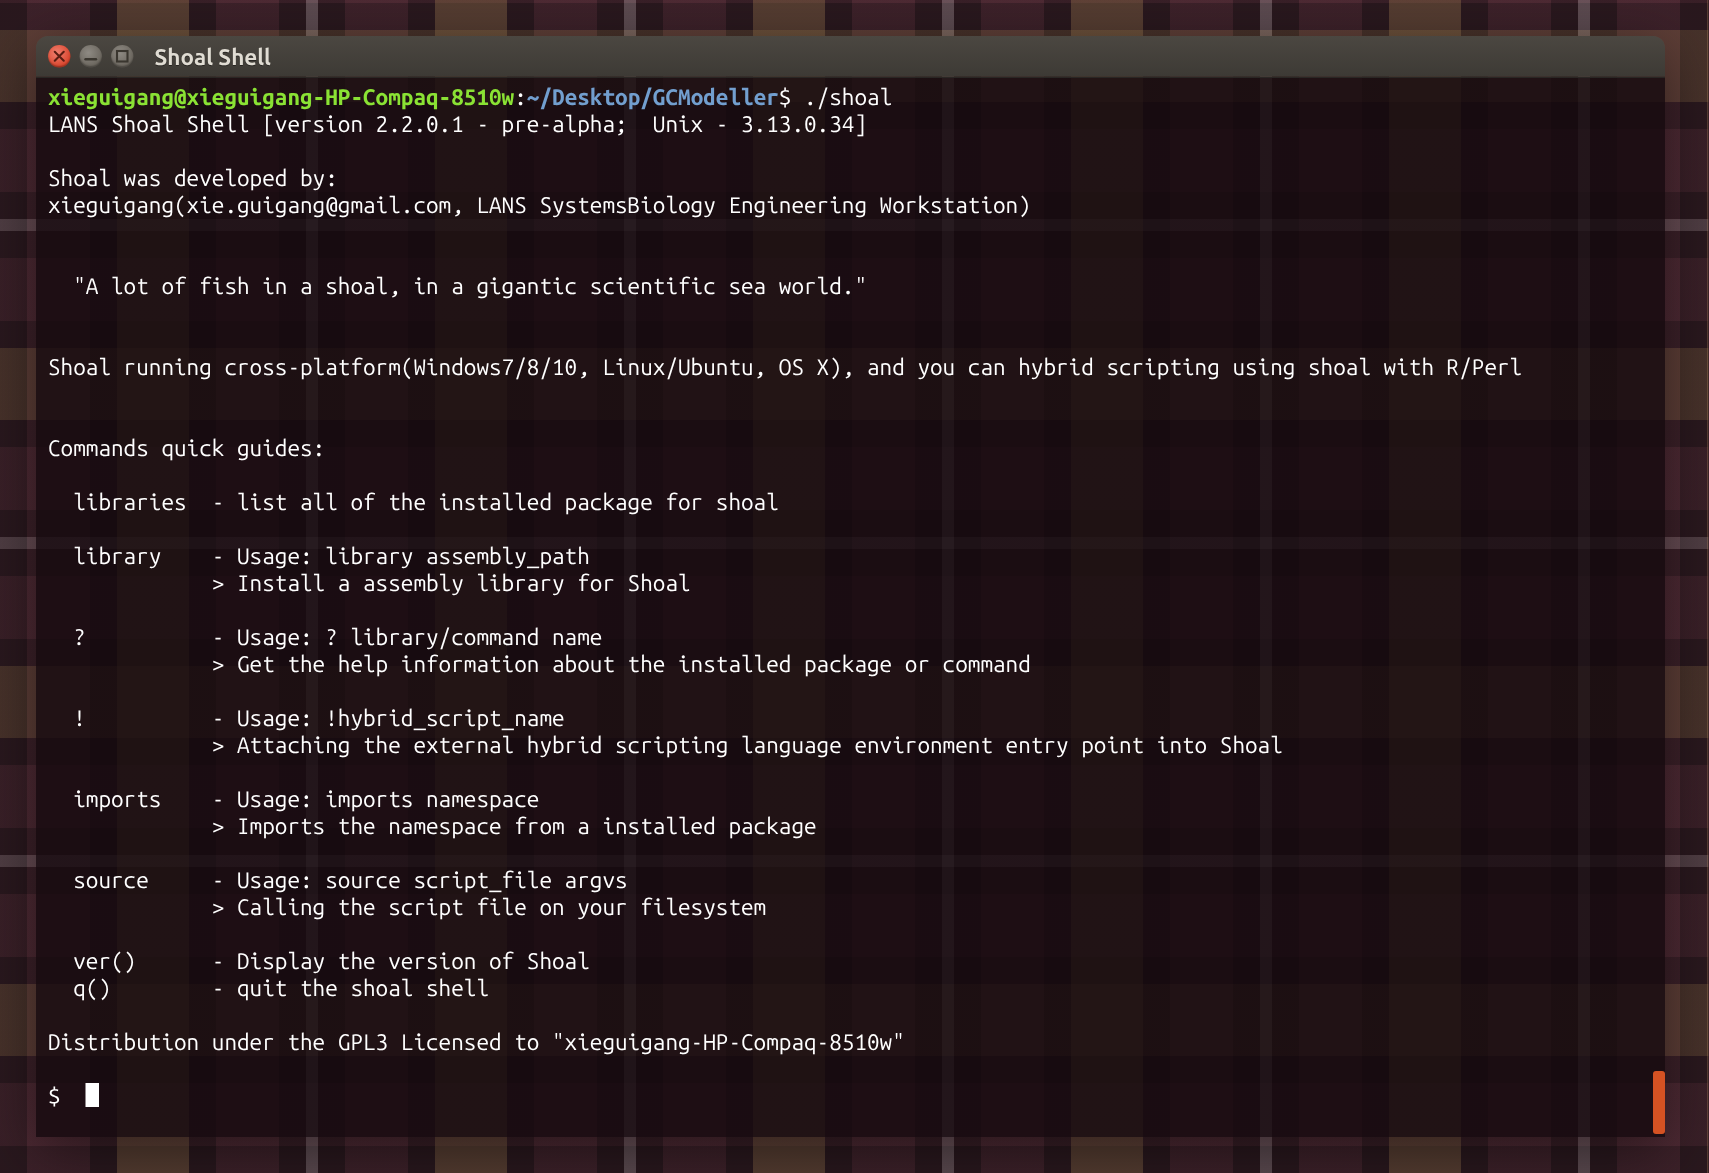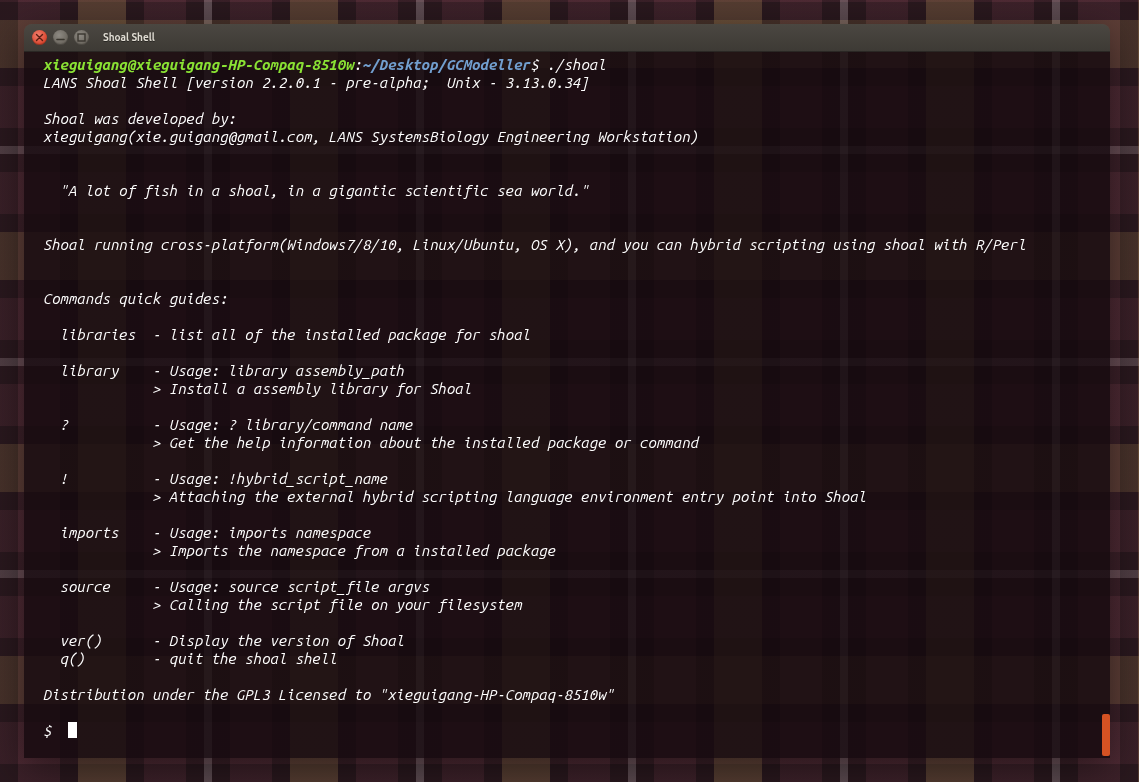--- a/index.html
+++ b/index.html
@@ -68,30 +68,29 @@
     position: relative;
   }
   .win-btn.close { background: radial-gradient(circle at 40% 35%, #f08070, #d9452d 70%); box-shadow: inset 0 -1px 1px rgba(0,0,0,.3);}
   .win-btn.min   { background: radial-gradient(circle at 40% 35%, #8e8a83, #6b665e 70%); box-shadow: inset 0 -1px 1px rgba(0,0,0,.3);}
   .win-btn.max   { background: radial-gradient(circle at 40% 35%, #8e8a83, #6b665e 70%); box-shadow: inset 0 -1px 1px rgba(0,0,0,.3);}
   .win-btn svg { position:absolute; inset:0; }
   .title-text {
     margin-left: 8px;
     color: #e0dcd3;
     font-family: "Ubuntu", "DejaVu Sans", sans-serif;
-    font-size: 10px;
+    font-size: 15px;
     font-weight: 600;
     text-shadow: 0 1px 0 rgba(0,0,0,.4);
   }
   .terminal {
     flex: 1 1 auto;
     background: rgba(20, 8, 14, 0.82);
     position: relative;
-    padding: 4px 4px 4px 19px;
-    font-style: italic;
+    padding: 4px 4px 4px 8px;
   }
   .term-pre {
     font-family: "Ubuntu Mono", "DejaVu Sans Mono", Consolas, monospace;
     font-size: 15px;
     line-height: 18px;
     color: #ffffff;
     white-space: pre;
   }
   .prompt-user { color: #8ae234; font-weight: bold; }
   .prompt-path { color: #729fcf; font-weight: bold; }

